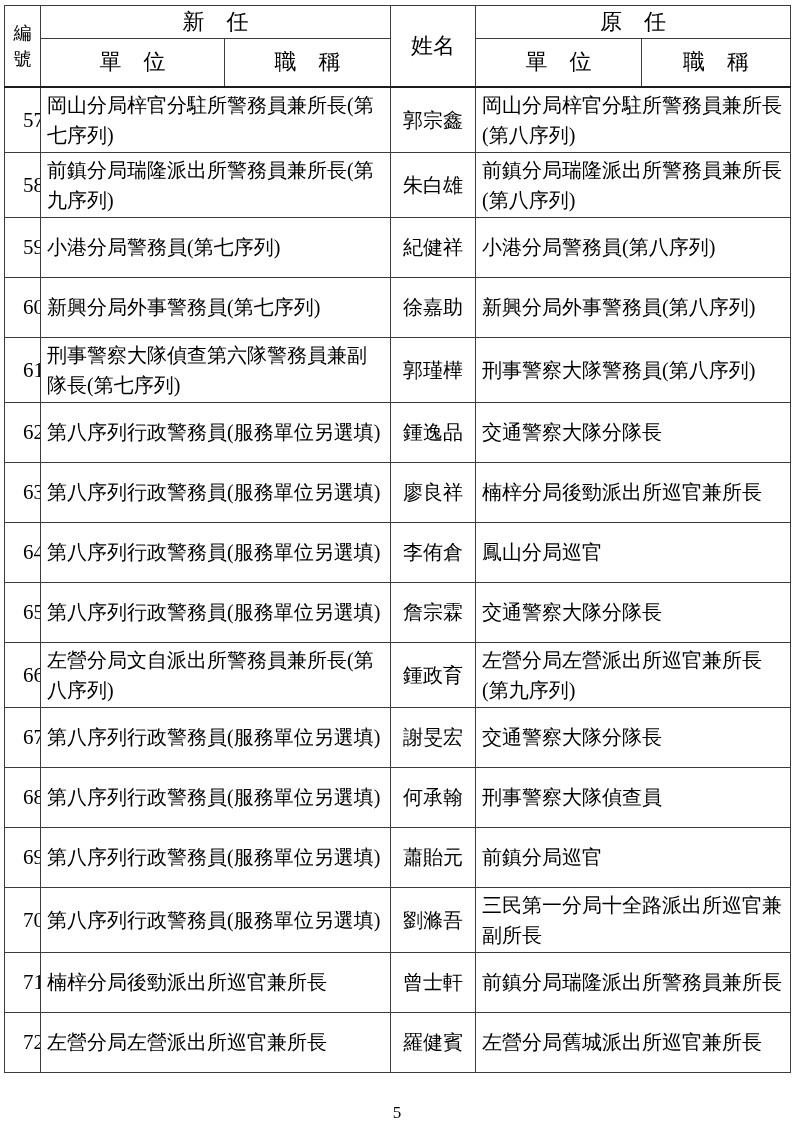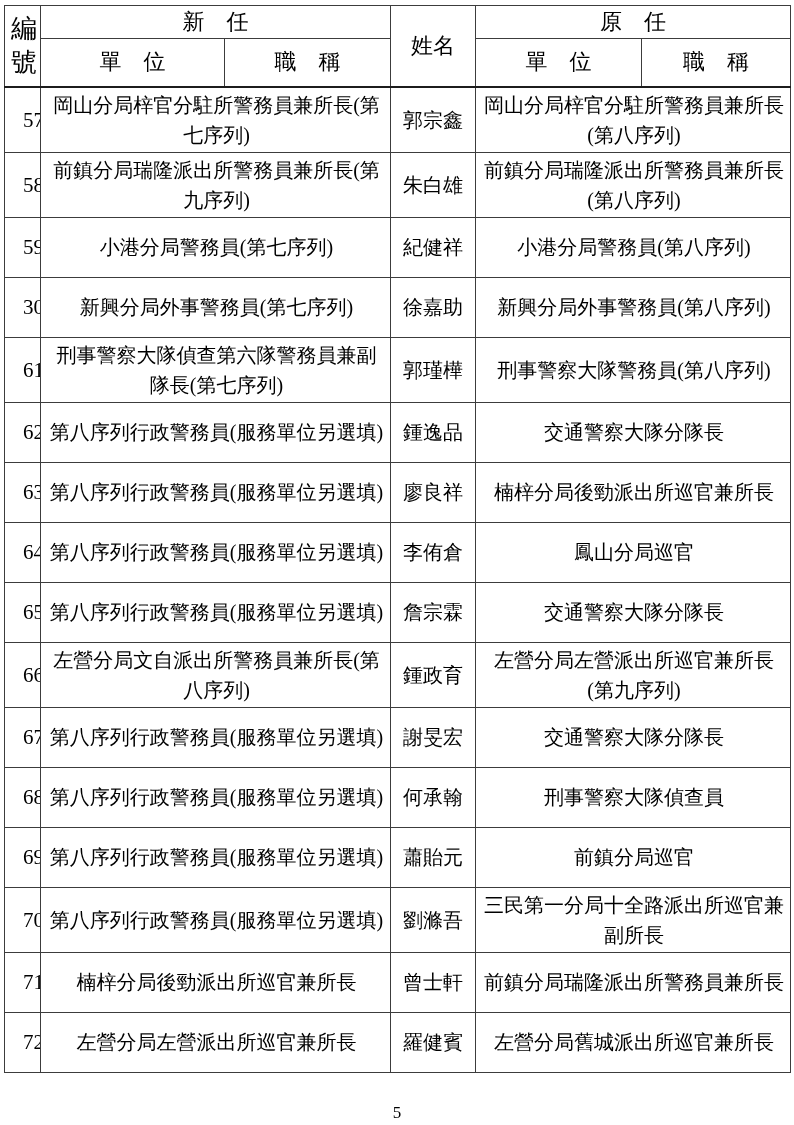--- a/index.html
+++ b/index.html
@@ -37,35 +37,35 @@
   }
   thead th {
     font-weight: normal;
     font-size: 22px;
     text-align: center;
     background: #ffffff;
   }
   tr.head-top th { height: 32px; }
   tr.head-sub th { height: 48px; }
   th.h-id {
-    font-size: 26px;
-    line-height: 34px;
+    font-size: 18px;
+    line-height: 26px;
     padding: 0 6px;
     word-break: break-all;
   }
   tbody tr:first-child td { border-top: 2px solid #1c1c1c; }
 
   tbody td { height: 60px; font-size: 20px; line-height: 30px; }
   td.cell-id {
     text-align: left;
     padding: 0 1px 0 18px;
     font-size: 21px;
   }
   td.cell-new, td.cell-old {
-    text-align: center;
+    text-align: left;
     padding: 2px 4px 2px 6px;
   }
   td.cell-name {
     text-align: center;
     padding: 0 2px;
   }
   .footer {
     margin-top: 30px;
     text-align: center;
     font-size: 17px;
@@ -115,21 +115,21 @@
   </tr>
 
   <tr>
     <td class="cell-id">59</td>
     <td class="cell-new" colspan="2">小港分局警務員(第七序列)</td>
     <td class="cell-name">紀健祥</td>
     <td class="cell-old" colspan="2">小港分局警務員(第八序列)</td>
   </tr>
 
   <tr>
-    <td class="cell-id">30</td>
+    <td class="cell-id">60</td>
     <td class="cell-new" colspan="2">新興分局外事警務員(第七序列)</td>
     <td class="cell-name">徐嘉助</td>
     <td class="cell-old" colspan="2">新興分局外事警務員(第八序列)</td>
   </tr>
 
   <tr>
     <td class="cell-id">61</td>
     <td class="cell-new" colspan="2">刑事警察大隊偵查第六隊警務員兼副隊長(第七序列)</td>
     <td class="cell-name">郭瑾樺</td>
     <td class="cell-old" colspan="2">刑事警察大隊警務員(第八序列)</td>

